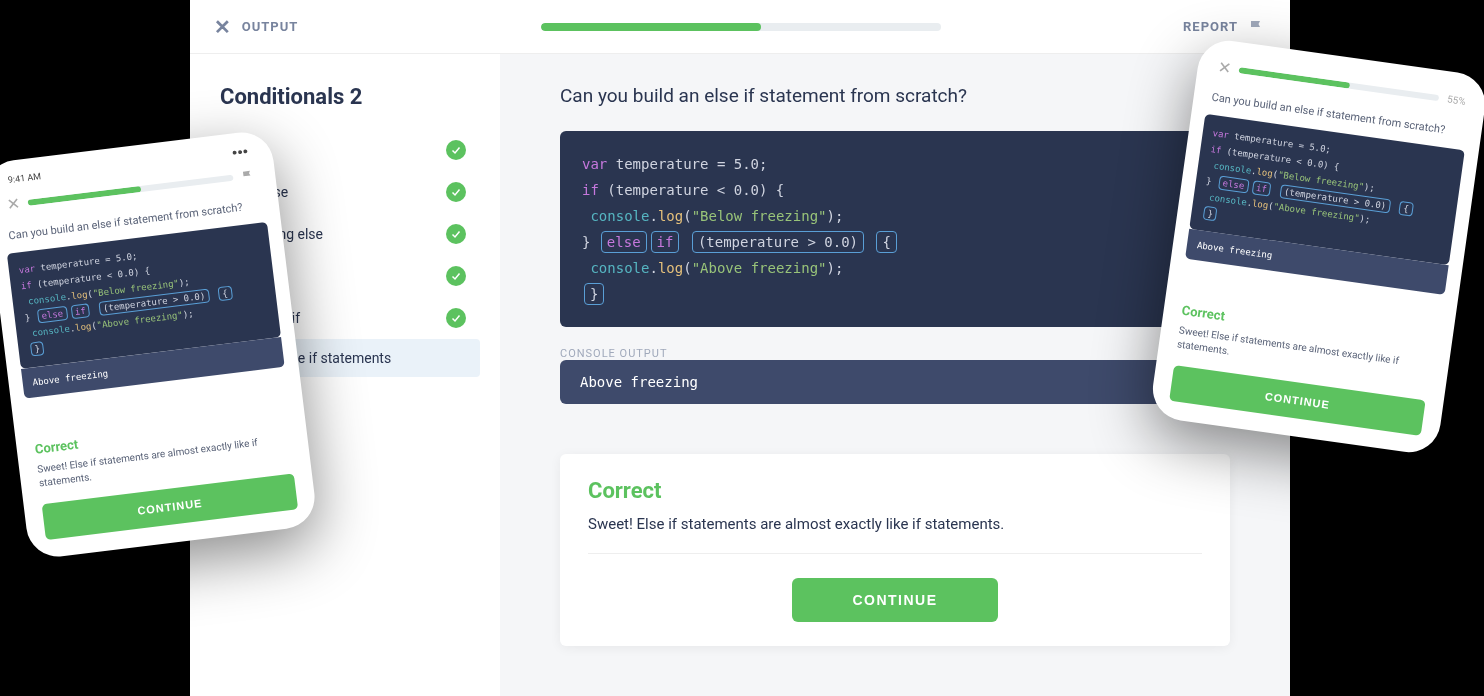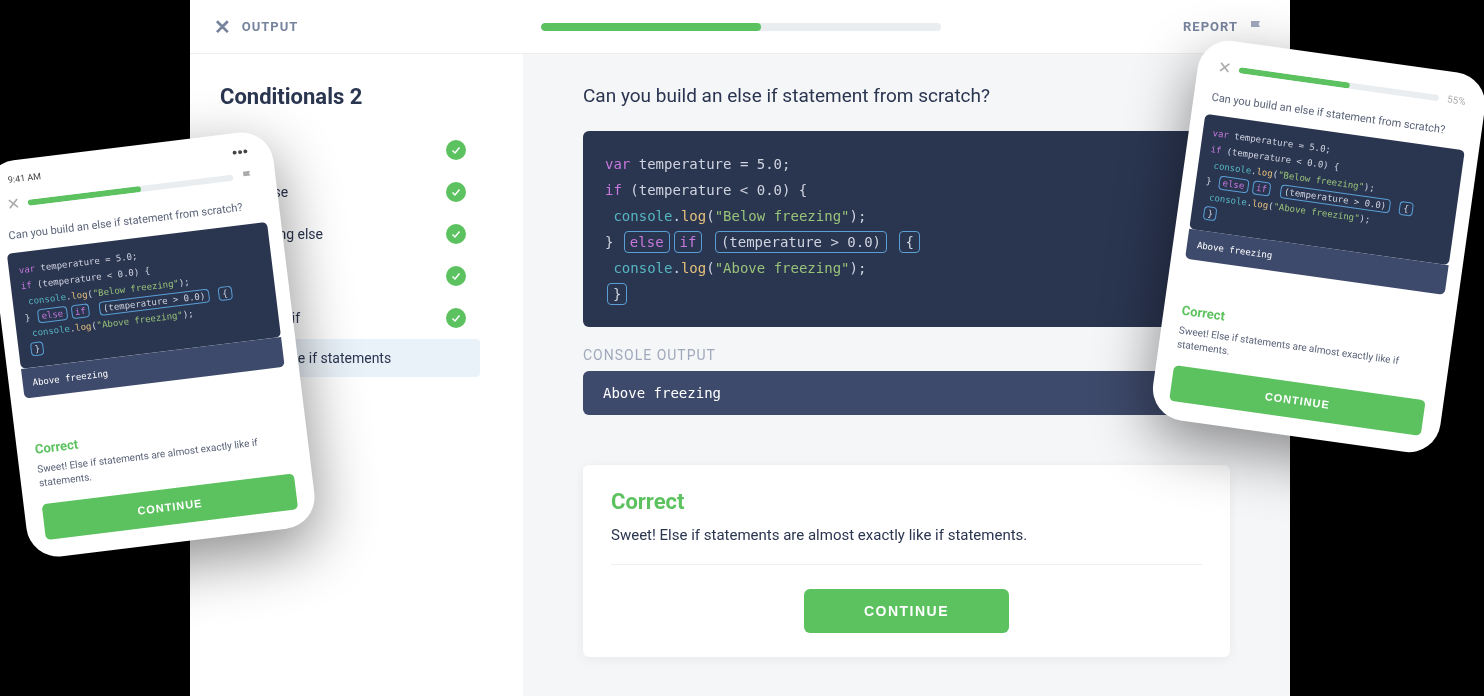--- a/index.html
+++ b/index.html
@@ -58,21 +58,20 @@
   color: #78849e;
   font-weight: 700;
   font-size: 13px;
   letter-spacing: 1px;
   cursor: pointer;
 }
 .flag-icon { width: 18px; height: 18px; fill: #a0a9bb; }
 .content {
   display: flex;
   height: calc(100% - 54px);
-  gap: 23px;
 }
 .sidebar {
   width: 310px;
   padding: 30px 20px;
   background: #fff;
 }
 .sidebar h2 {
   font-size: 22px;
   font-weight: 700;
   color: #2a3550;
@@ -137,24 +136,24 @@
 .token-box {
   display: inline-block;
   border: 1.5px solid #5a9fd6;
   border-radius: 4px;
   padding: 0 5px;
   margin: 0 2px;
   line-height: 20px;
   cursor: pointer;
 }
 .console-label {
-  font-size: 14px;
+  font-size: 11px;
   letter-spacing: 1px;
   color: #a0a9bb;
-  margin-bottom: 8px;
+  margin-bottom: 0;
 }
 .console-output {
   background: #3e4a6b;
   border-radius: 6px;
   padding: 14px 20px;
   font-family: 'Menlo', monospace;
   font-size: 14px;
   color: #fff;
   margin-bottom: 50px;
 }

